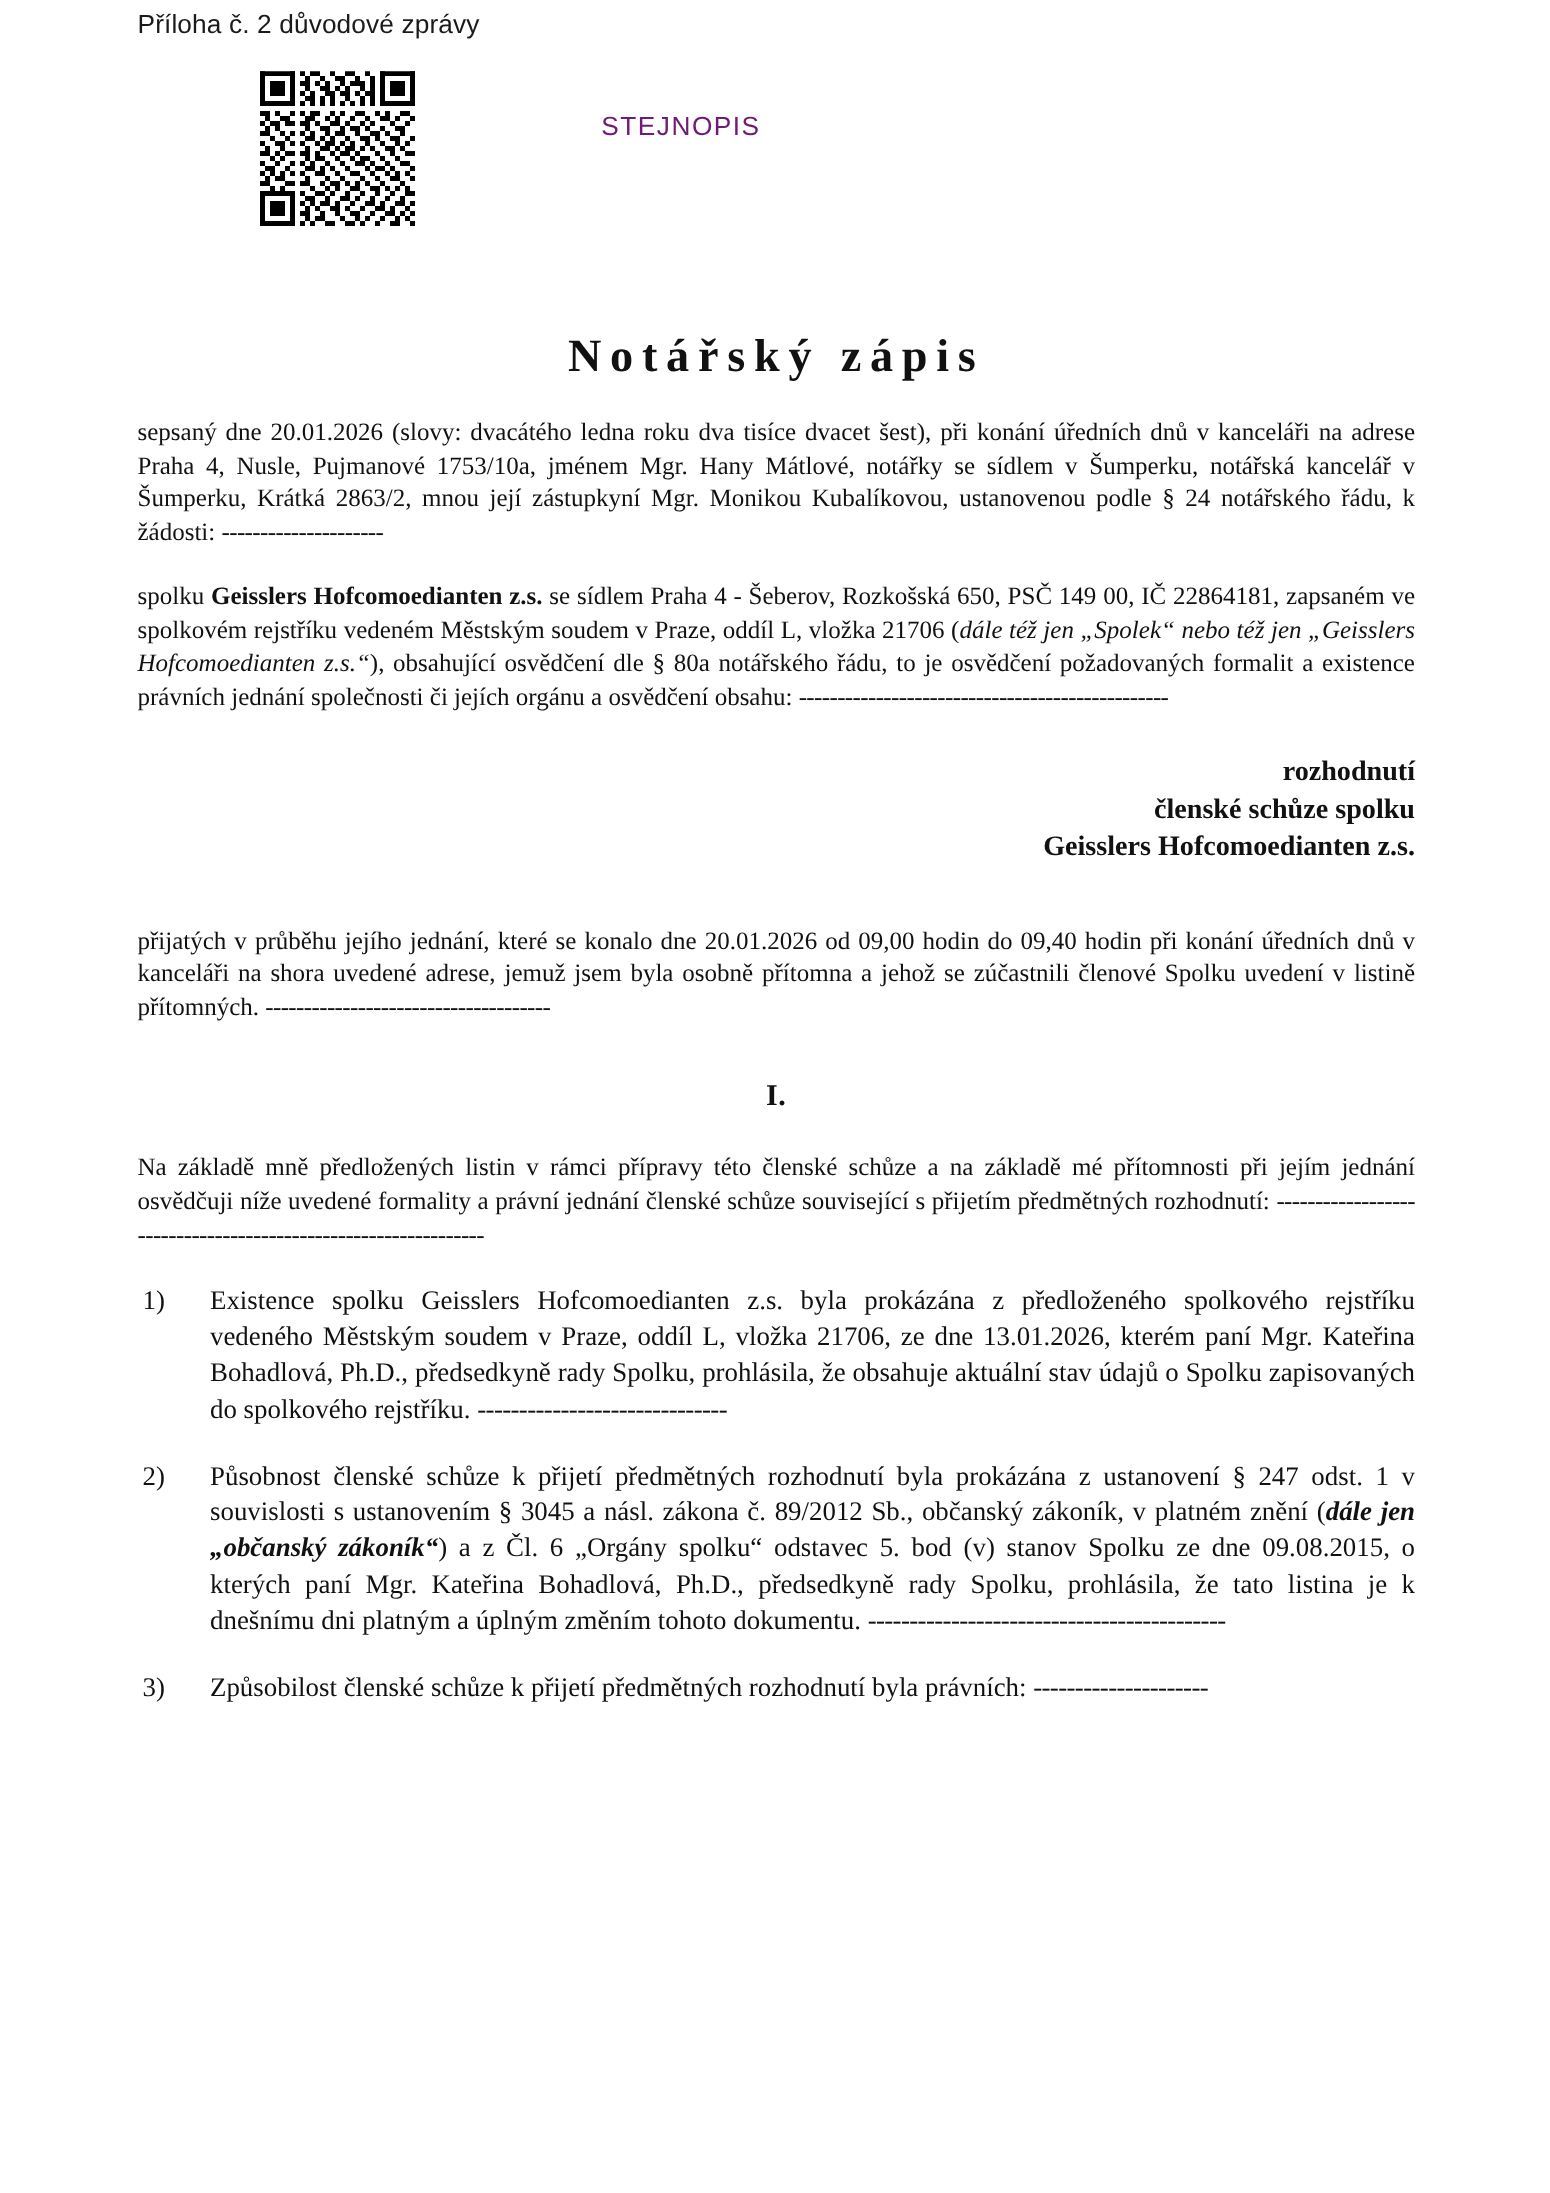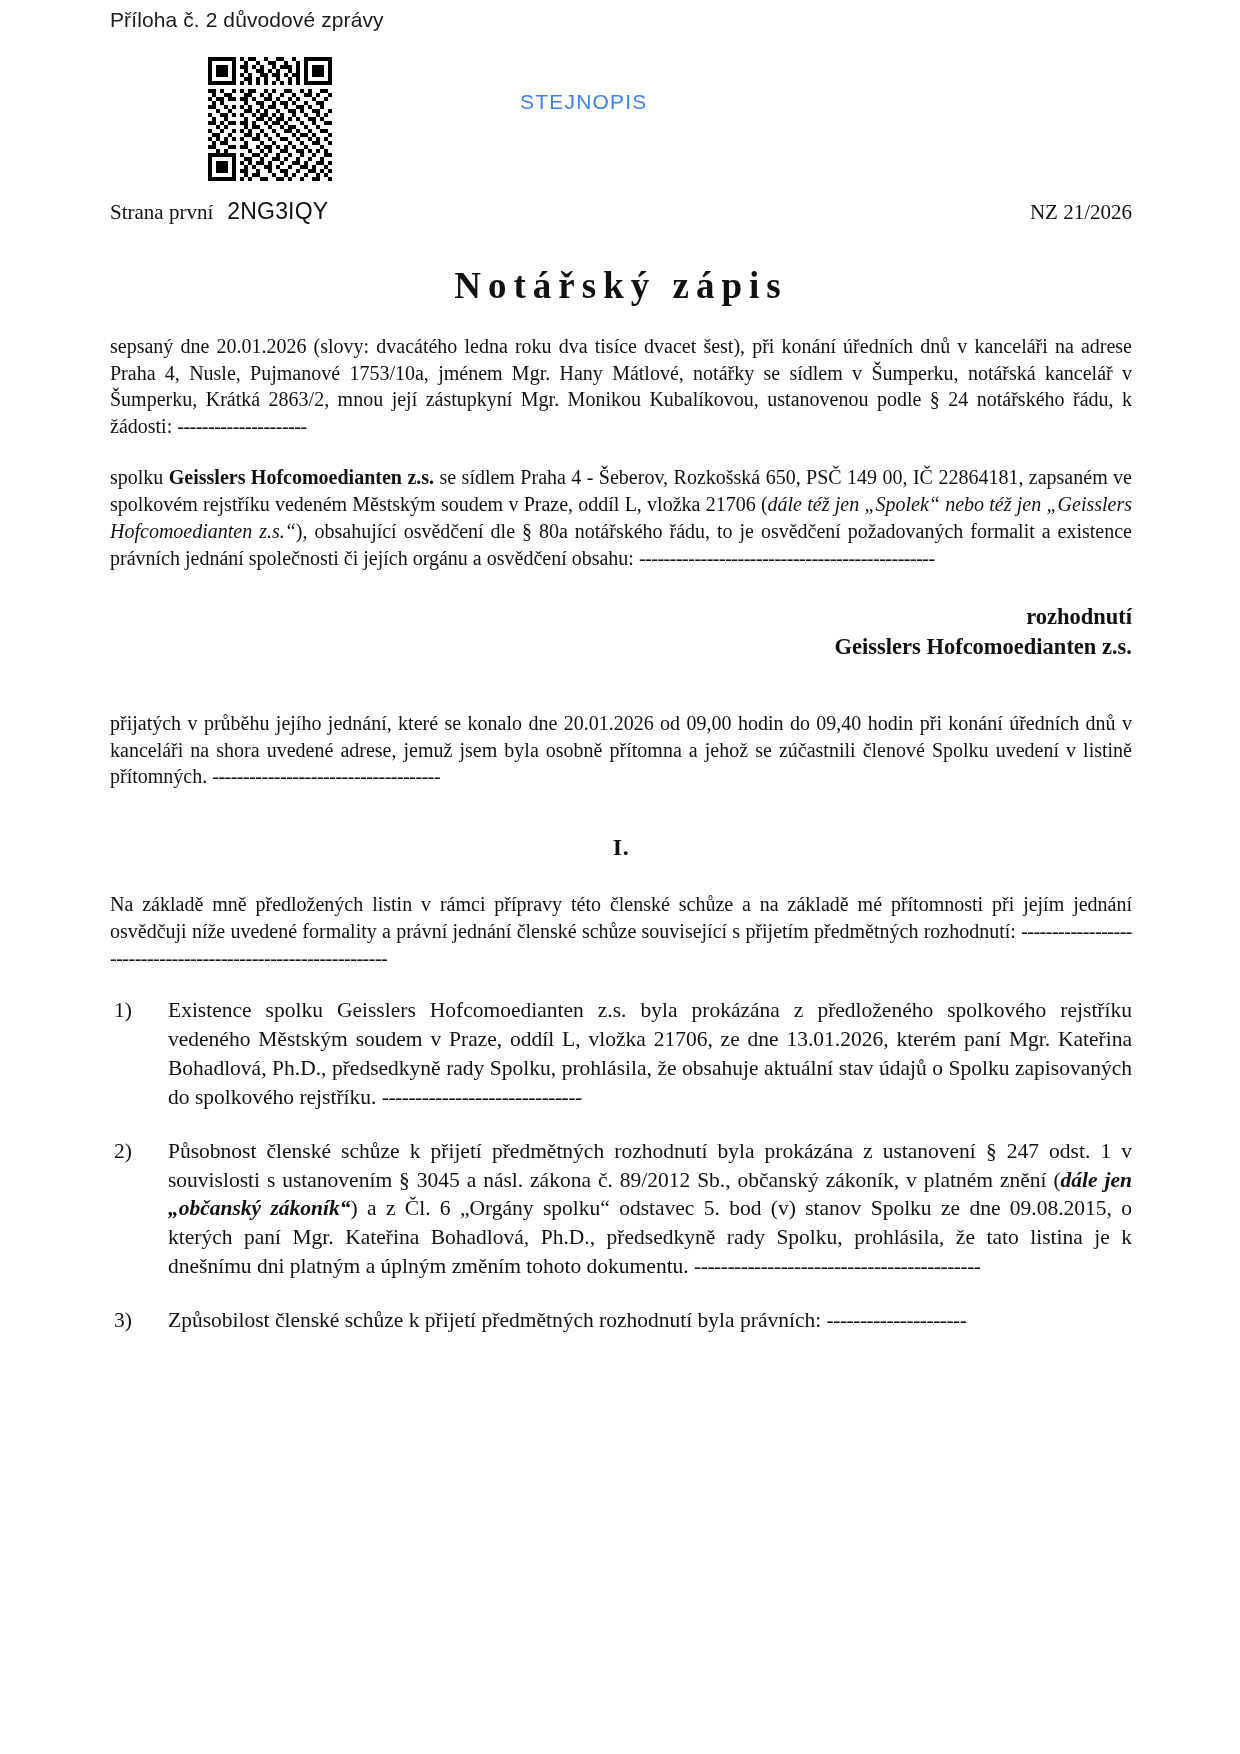--- a/index.html
+++ b/index.html
@@ -42,26 +42,26 @@
     left: 208px;
     top: 57px;
     width: 124px;
     height: 124px;
   }
   .qr-wrap svg { display:block; width:124px; height:124px; }
 
   
   .stejnopis {
     position: absolute;
-    left: 520px;
+    left: 481px;
     top: 90px;
     font-family: "Liberation Sans", "DejaVu Sans", sans-serif;
     font-size: 21px;
     letter-spacing: 1.2px;
-    color: #3b82f6;
+    color: #701a75;
   }
 
   
   .header-line {
     position: absolute;
     left: 110px;
     top: 198px;
     width: 1022px;
     display: flex;
     align-items: baseline;
@@ -455,36 +455,32 @@
         <rect x="20" y="30" width="1" height="1"></rect>
           <rect x="23" y="30" width="1" height="1"></rect>
         <rect x="26" y="30" width="2" height="1"></rect>
           <rect x="30" y="30" width="1" height="1"></rect>
       </g>
     </svg>
   </div>
 
   <div class="stejnopis">STEJNOPIS</div>
 
-  <div class="header-line">
-    <span class="strana">Strana první</span>
-    <span class="doc-code">2NG3IQY</span>
-    <span class="nz-number">NZ 21/2026</span>
-  </div>
 
   <div class="content">
 
     <h1 class="doc-title">Notářský zápis</h1>
 
     <p class="body-par"><span>sepsaný dne 20.01.2026 (slovy: dvacátého ledna roku dva tisíce dvacet šest), při konání úředních dnů v kanceláři na adrese Praha 4, Nusle, Pujmanové 1753/10a, jménem Mgr. Hany Mátlové, notářky se sídlem v Šumperku, notářská kancelář v Šumperku, Krátká 2863/2, mnou její zástupkyní Mgr. Monikou Kubalíkovou, ustanovenou podle § 24 notářského řádu, k žádosti: </span><span class="dash-fill">---------------------</span></p>
 
     <p class="body-par"><span>spolku </span><b>Geisslers Hofcomoedianten z.s.</b><span> se sídlem Praha 4 - Šeberov, Rozkošská 650, PSČ 149 00, IČ 22864181, zapsaném ve spolkovém rejstříku vedeném Městským soudem v Praze, oddíl L, vložka 21706 (</span><i>dále též jen „Spolek“ nebo též jen „Geisslers Hofcomoedianten z.s.“</i><span>), obsahující osvědčení dle § 80a notářského řádu, to je osvědčení požadovaných formalit a existence právních jednání společnosti či jejích orgánu a osvědčení obsahu: </span><span class="dash-fill">------------------------------------------------</span></p>
 
     <div class="ctr-head">
       <span class="l1">rozhodnutí</span>
+      <span class="l2">členské schůze spolku</span>
       <span class="l3">Geisslers Hofcomoedianten z.s.</span>
     </div>
 
     <p class="body-par" style="margin-top:48px;"><span>přijatých v průběhu jejího jednání, které se konalo dne 20.01.2026 od 09,00 hodin do 09,40 hodin při konání úředních dnů v kanceláři na shora uvedené adrese, jemuž jsem byla osobně přítomna a jehož se zúčastnili členové Spolku uvedení v listině přítomných. </span><span class="dash-fill">-------------------------------------</span></p>
 
     <div class="roman-head">I.</div>
 
     <p class="body-par"><span>Na základě mně předložených listin v rámci přípravy této členské schůze a na základě mé přítomnosti při jejím jednání osvědčuji níže uvedené formality a právní jednání členské schůze související s přijetím předmětných rozhodnutí: </span><span class="dash-fill">---------------------------------------------------------------</span></p>
 
     <ol class="num-list">

